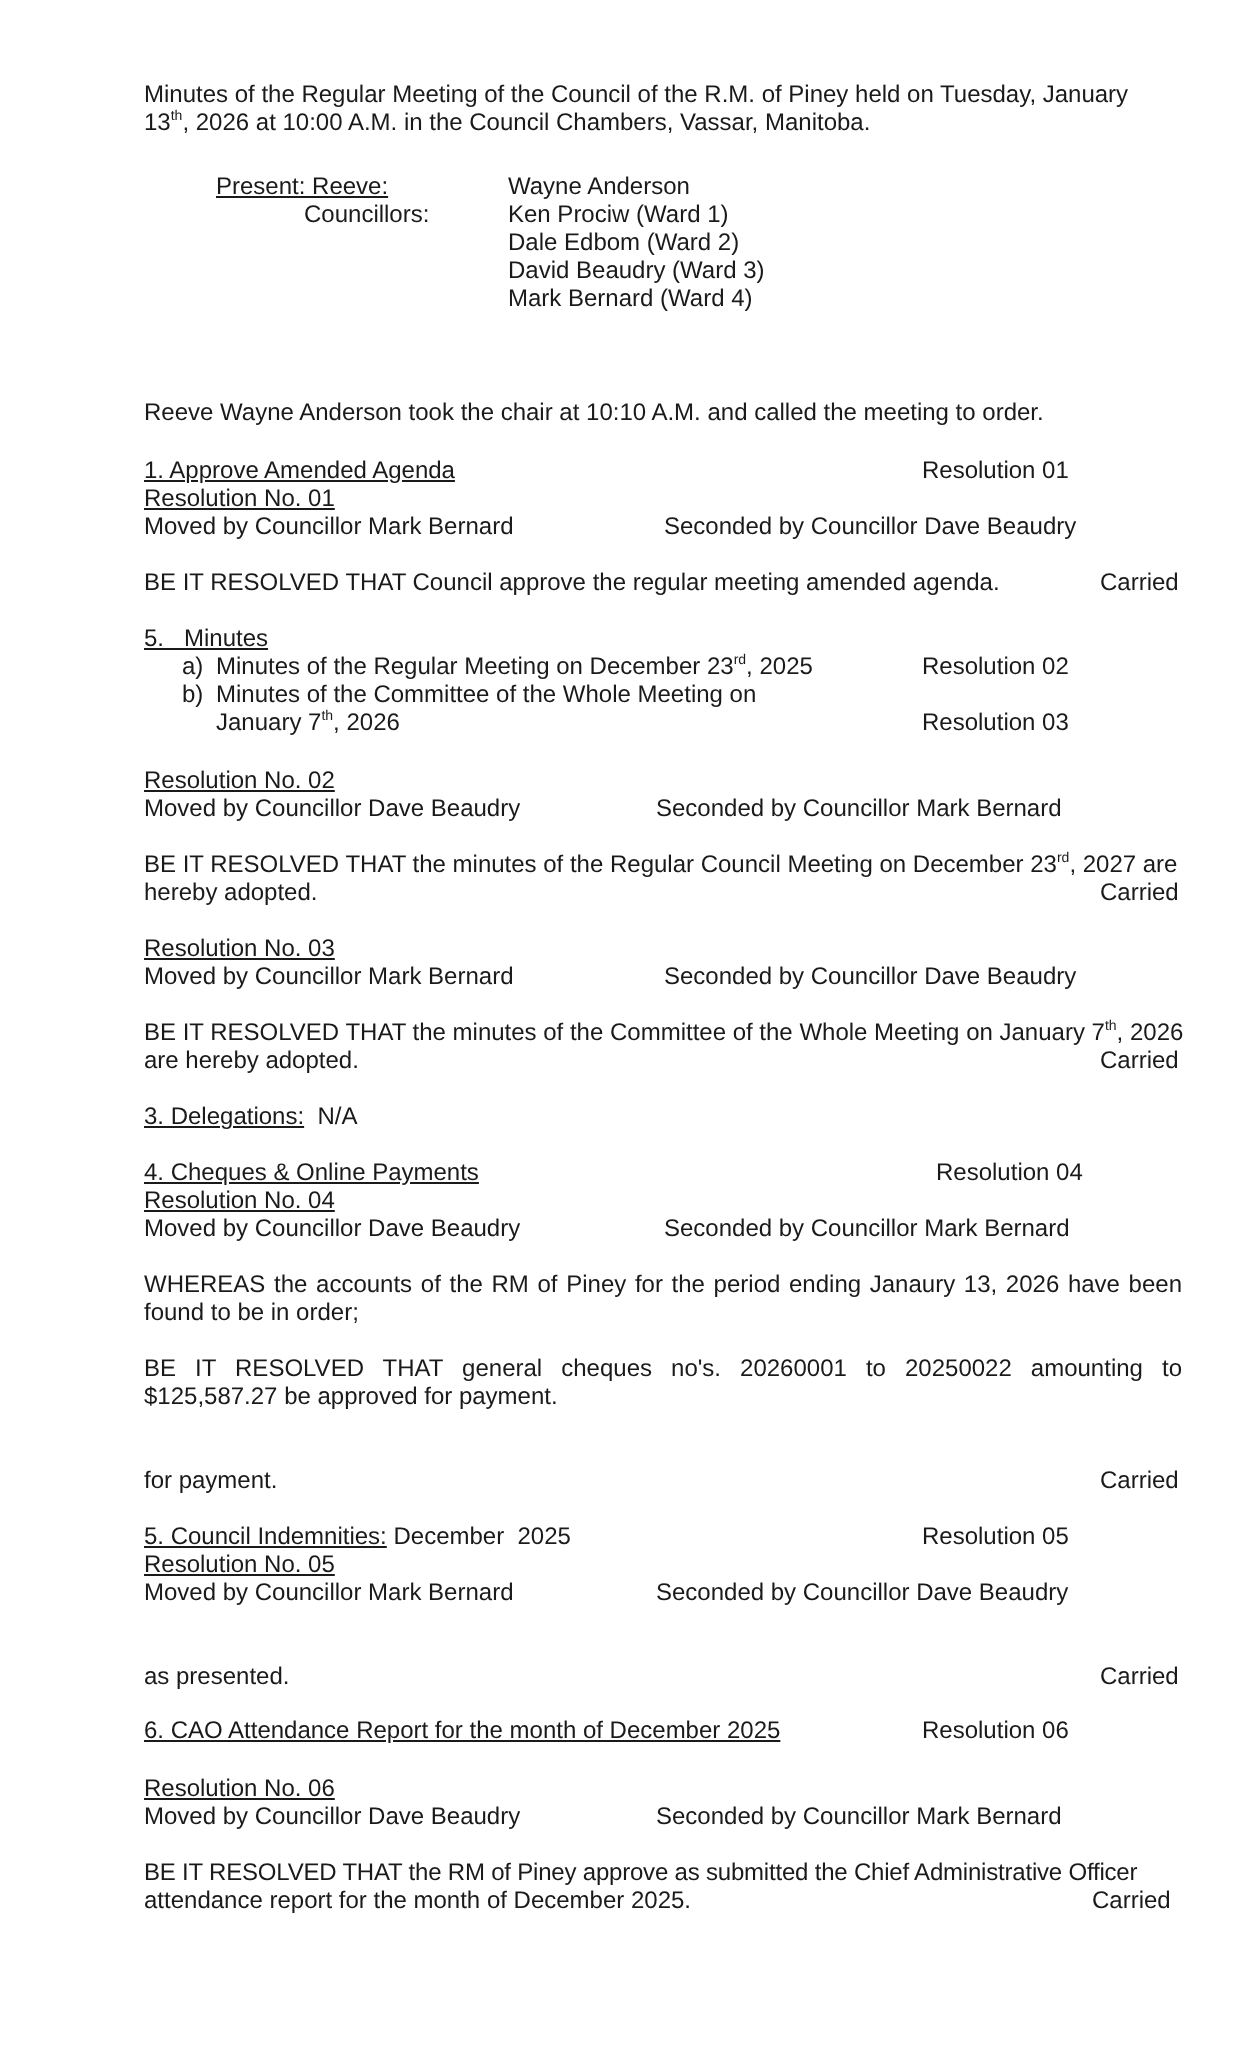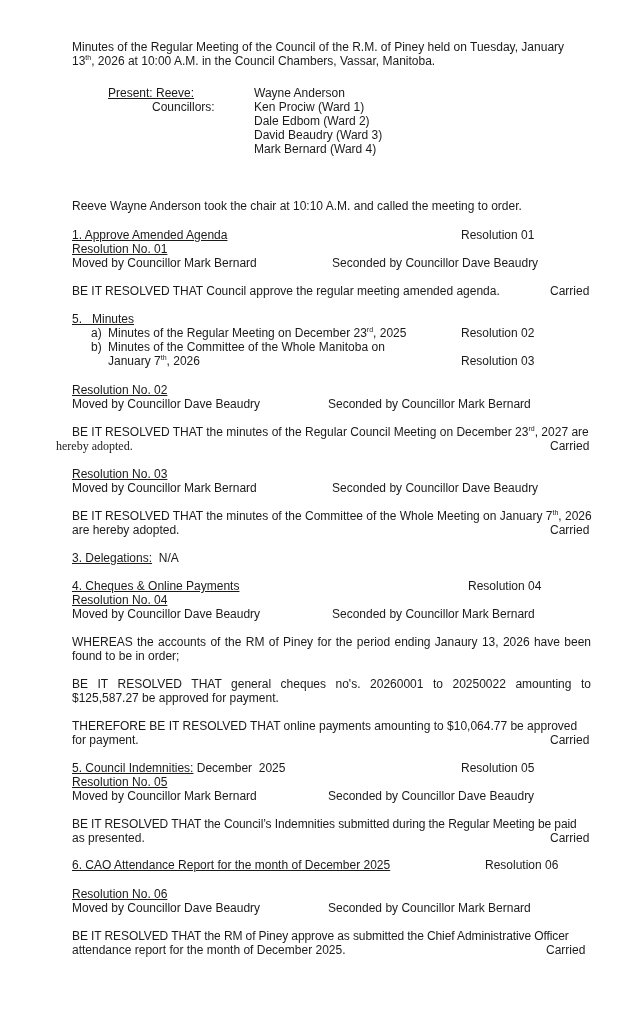--- a/index.html
+++ b/index.html
@@ -39,62 +39,60 @@
   <div class="abs" style="left:72px;top:256px;">Moved by Councillor Mark Bernard</div>
   <div class="abs" style="left:332px;top:256px;">Seconded by Councillor Dave Beaudry</div>
   <div class="abs" style="left:72px;top:284px;">BE IT RESOLVED THAT Council approve the regular meeting amended agenda.</div>
   <div class="abs" style="left:550px;top:284px;">Carried</div>
 
   <div class="abs u" style="left:72px;top:312px;white-space:pre;">5.   Minutes</div>
   <div class="abs" style="left:91px;top:326px;">a)</div>
   <div class="abs" style="left:108px;top:326px;"><span>Minutes of the Regular Meeting on December 23</span><sup>rd</sup><span>, 2025</span></div>
   <div class="abs" style="left:461px;top:326px;">Resolution 02</div>
   <div class="abs" style="left:91px;top:340px;">b)</div>
-  <div class="abs" style="left:108px;top:340px;">Minutes of the Committee of the Whole Manitoba on</div>
+  <div class="abs" style="left:108px;top:340px;">Minutes of the Committee of the Whole Meeting on</div>
   <div class="abs" style="left:108px;top:354px;"><span>January 7</span><sup>th</sup><span>, 2026</span></div>
   <div class="abs" style="left:461px;top:354px;">Resolution 03</div>
 
   <div class="abs u" style="left:72px;top:383px;">Resolution No. 02</div>
   <div class="abs" style="left:72px;top:397px;">Moved by Councillor Dave Beaudry</div>
   <div class="abs" style="left:328px;top:397px;">Seconded by Councillor Mark Bernard</div>
   <div class="abs" style="left:72px;top:425px;"><span>BE IT RESOLVED THAT the minutes of the Regular Council Meeting on December 23</span><sup>rd</sup><span>, 2027 are</span></div>
-  <div class="abs" style="left:56px;top:439px;font-family:Liberation Serif, serif;">hereby adopted.</div>
+  <div class="abs" style="left:72px;top:439px;">hereby adopted.</div>
   <div class="abs" style="left:550px;top:439px;">Carried</div>
 
   <div class="abs u" style="left:72px;top:467px;">Resolution No. 03</div>
   <div class="abs" style="left:72px;top:481px;">Moved by Councillor Mark Bernard</div>
   <div class="abs" style="left:332px;top:481px;">Seconded by Councillor Dave Beaudry</div>
   <div class="abs" style="left:72px;top:509px;"><span>BE IT RESOLVED THAT the minutes of the Committee of the Whole Meeting on January 7</span><sup>th</sup><span>, 2026</span></div>
   <div class="abs" style="left:72px;top:523px;">are hereby adopted.</div>
   <div class="abs" style="left:550px;top:523px;">Carried</div>
 
   <div class="abs" style="left:72px;top:551px;"><span class="u">3. Delegations:</span>&nbsp; <span>N/A</span></div>
 
   <div class="abs u" style="left:72px;top:579px;">4. Cheques &amp; Online Payments</div>
   <div class="abs" style="left:468px;top:579px;">Resolution 04</div>
   <div class="abs u" style="left:72px;top:593px;">Resolution No. 04</div>
   <div class="abs" style="left:72px;top:607px;">Moved by Councillor Dave Beaudry</div>
   <div class="abs" style="left:332px;top:607px;">Seconded by Councillor Mark Bernard</div>
   <div class="block justify" style="top:635px;">WHEREAS the accounts of the RM of Piney for the period ending Janaury 13, 2026 have been found to be in order;</div>
   <div class="block justify" style="top:677px;">BE IT RESOLVED THAT general cheques no's. 20260001 to 20250022 amounting to $125,587.27 be approved for payment.</div>
-  <div class="abs" style="left:72px;top:719px;">THEREFORE BE IT RESOLVED THAT online payments amounting to $10,064.77 be approved</div>
   <div class="abs" style="left:72px;top:733px;">for payment.</div>
   <div class="abs" style="left:550px;top:733px;">Carried</div>
 
   <div class="abs" style="left:72px;top:761px;white-space:pre;"><span class="u">5. Council Indemnities:</span><span> December  2025</span></div>
   <div class="abs" style="left:461px;top:761px;">Resolution 05</div>
   <div class="abs u" style="left:72px;top:775px;">Resolution No. 05</div>
   <div class="abs" style="left:72px;top:789px;">Moved by Councillor Mark Bernard</div>
   <div class="abs" style="left:328px;top:789px;">Seconded by Councillor Dave Beaudry</div>
-  <div class="abs" style="left:72px;top:817px;letter-spacing:-0.1px;">BE IT RESOLVED THAT the Council’s Indemnities submitted during the Regular Meeting be paid</div>
   <div class="abs" style="left:72px;top:831px;">as presented.</div>
   <div class="abs" style="left:550px;top:831px;">Carried</div>
 
   <div class="abs u" style="left:72px;top:858px;">6. CAO Attendance Report for the month of December 2025</div>
-  <div class="abs" style="left:461px;top:858px;margin-left:24px;">Resolution 06</div>
+  <div class="abs" style="left:461px;top:858px;">Resolution 06</div>
   <div class="abs u" style="left:72px;top:887px;">Resolution No. 06</div>
   <div class="abs" style="left:72px;top:901px;">Moved by Councillor Dave Beaudry</div>
   <div class="abs" style="left:328px;top:901px;">Seconded by Councillor Mark Bernard</div>
   <div class="abs" style="left:72px;top:929px;letter-spacing:-0.1px;">BE IT RESOLVED THAT the RM of Piney approve as submitted the Chief Administrative Officer</div>
   <div class="abs" style="left:72px;top:943px;">attendance report for the month of December 2025.</div>
   <div class="abs" style="left:546px;top:943px;">Carried</div>
 
 </div>
 
 </body></html>

